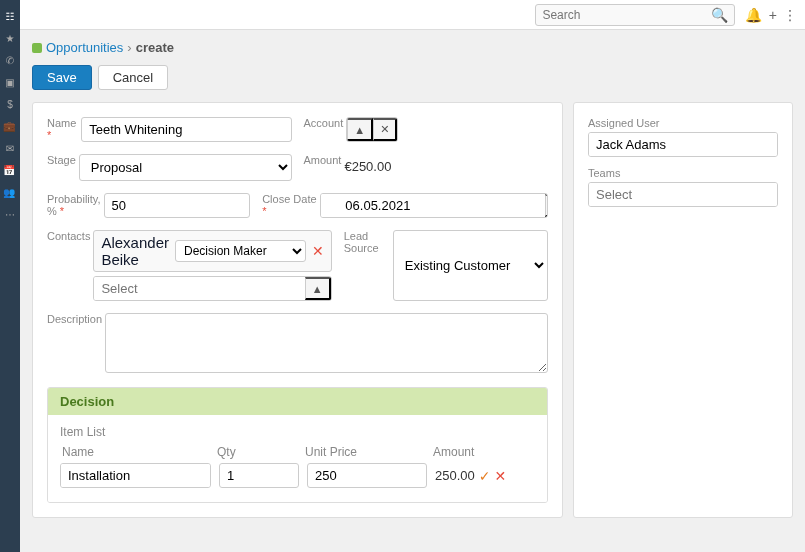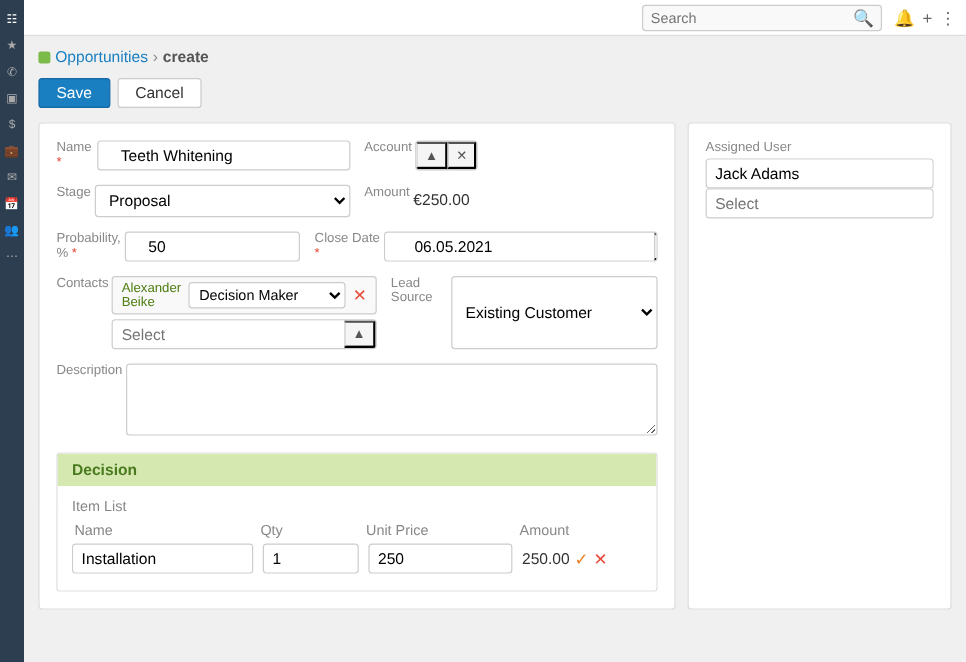--- a/index.html
+++ b/index.html
@@ -162,21 +162,21 @@
     .form-label {
       font-size: 11px;
       color: #888;
       font-weight: normal;
     }
     .form-label .required { color: #e74c3c; }
 
     .form-input {
       border: 1px solid #ccc;
       border-radius: 3px;
-      padding: 4px 19px;
+      padding: 4px 7px;
       font-size: 13px;
       outline: none;
       width: 100%;
       background: #fff;
     }
 
     .form-select {
       border: 1px solid #ccc;
       border-radius: 3px;
       padding: 4px 7px;
@@ -221,22 +221,22 @@
     .contact-item {
       display: flex;
       align-items: center;
       gap: 6px;
       border: 1px solid #ccc;
       border-radius: 3px;
       padding: 3px 7px;
       background: #f9f9f9;
     }
     .contact-name {
-      font-size: 11px;
-      color: #4d7c0f;
+      font-size: 15px;
+      color: #0f172a;
       cursor: pointer;
     }
     .contact-role-select {
       border: 1px solid #ccc;
       border-radius: 3px;
       font-size: 12px;
       padding: 2px 4px;
       background: #fff;
     }
     .contact-remove {
@@ -552,20 +552,21 @@
         </div>
       </div>
 
       <div class="form-side">
         <div class="side-label">Assigned User</div>
         <div class="input-with-btns">
           <input type="text" value="Jack Adams" style="">
 
         </div>
 
+        <div class="side-label">Teams</div>
         <div class="input-with-btns">
           <input type="text" placeholder="Select" style="">
 
         </div>
       </div>
     </div>
   </div>
 </div>
 
 </body></html>

